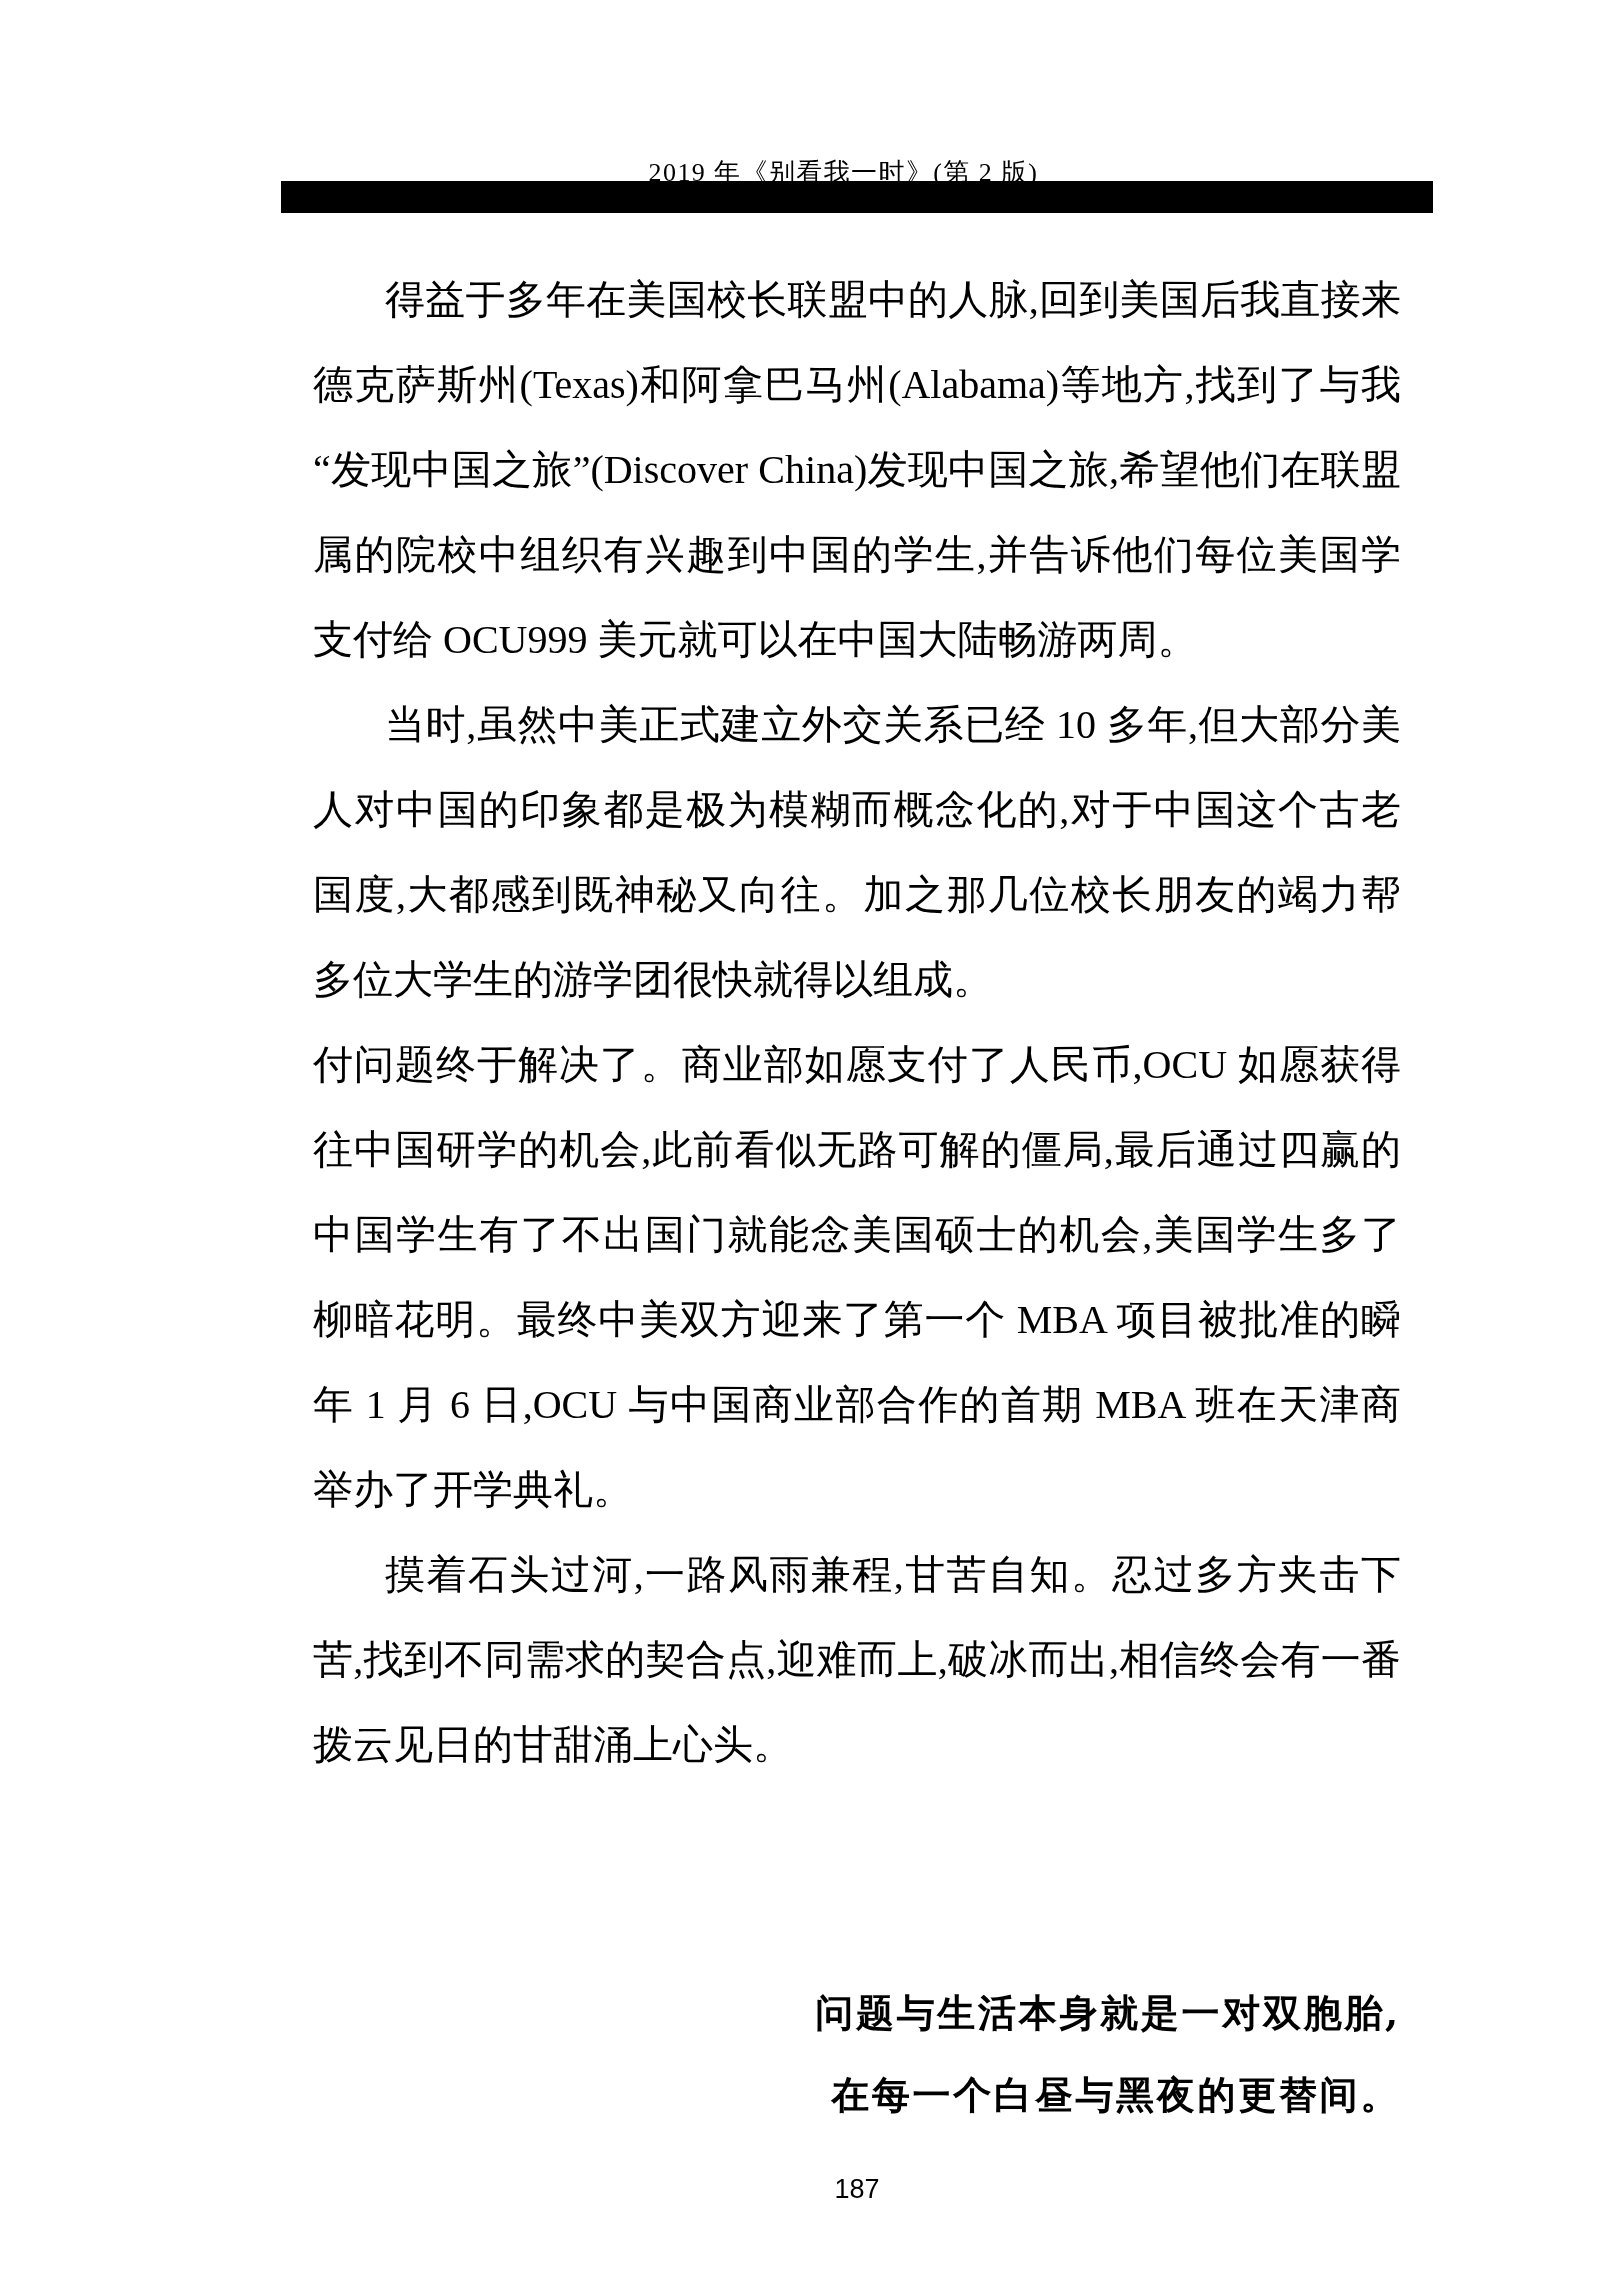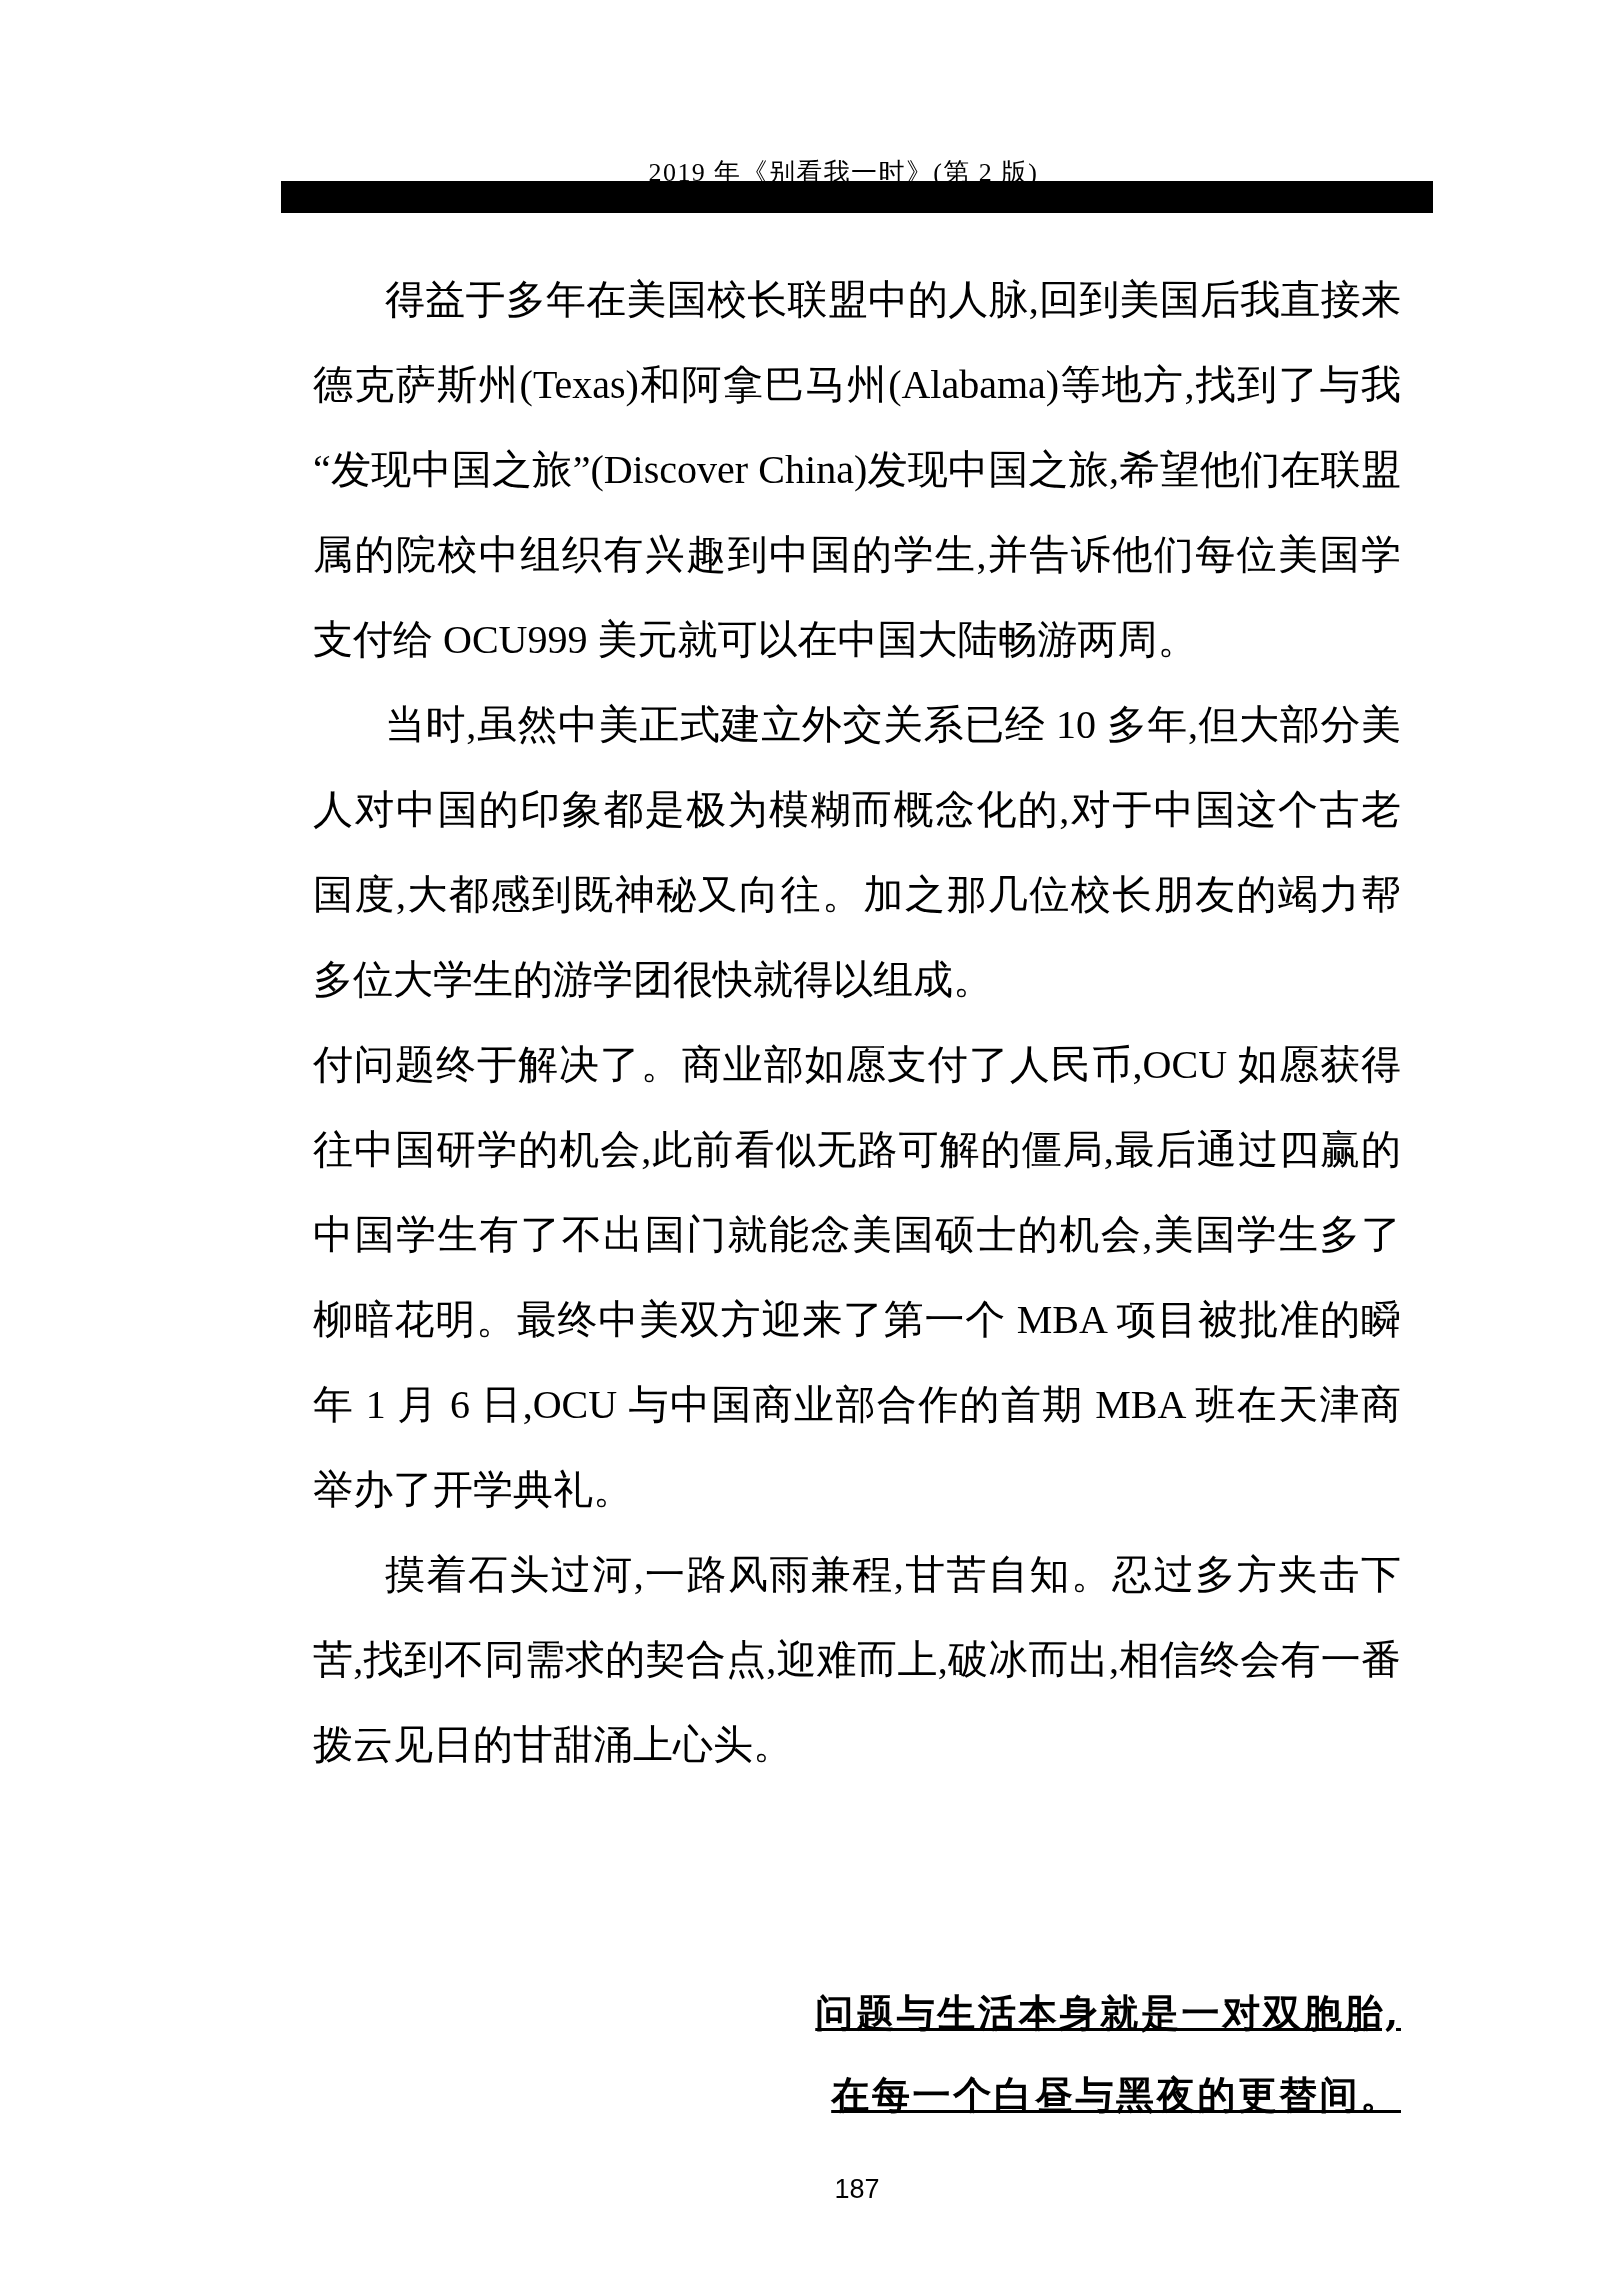--- a/index.html
+++ b/index.html
@@ -52,21 +52,20 @@
     text-align-last: left;
   }
   .line.indent {
     text-indent: 72px;
   }
   .quote {
     position: absolute;
     left: 249px;
     width: 1152px;
     top: 1908px;
-    text-decoration: underline;
   }
   .quote-line {
     height: 82px;
     line-height: 82px;
     font-size: 38px;
     font-weight: 700;
     text-align: right;
     font-family: "DejaVu Serif", "Liberation Serif", serif;
     letter-spacing: 2.7px;
     overflow: hidden;

